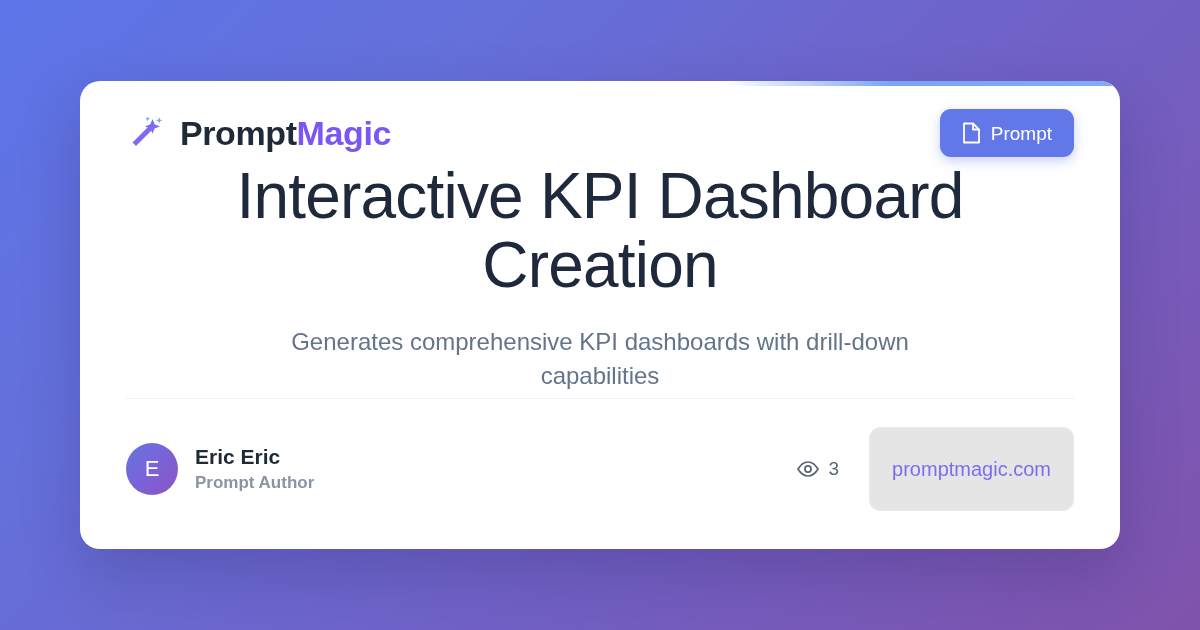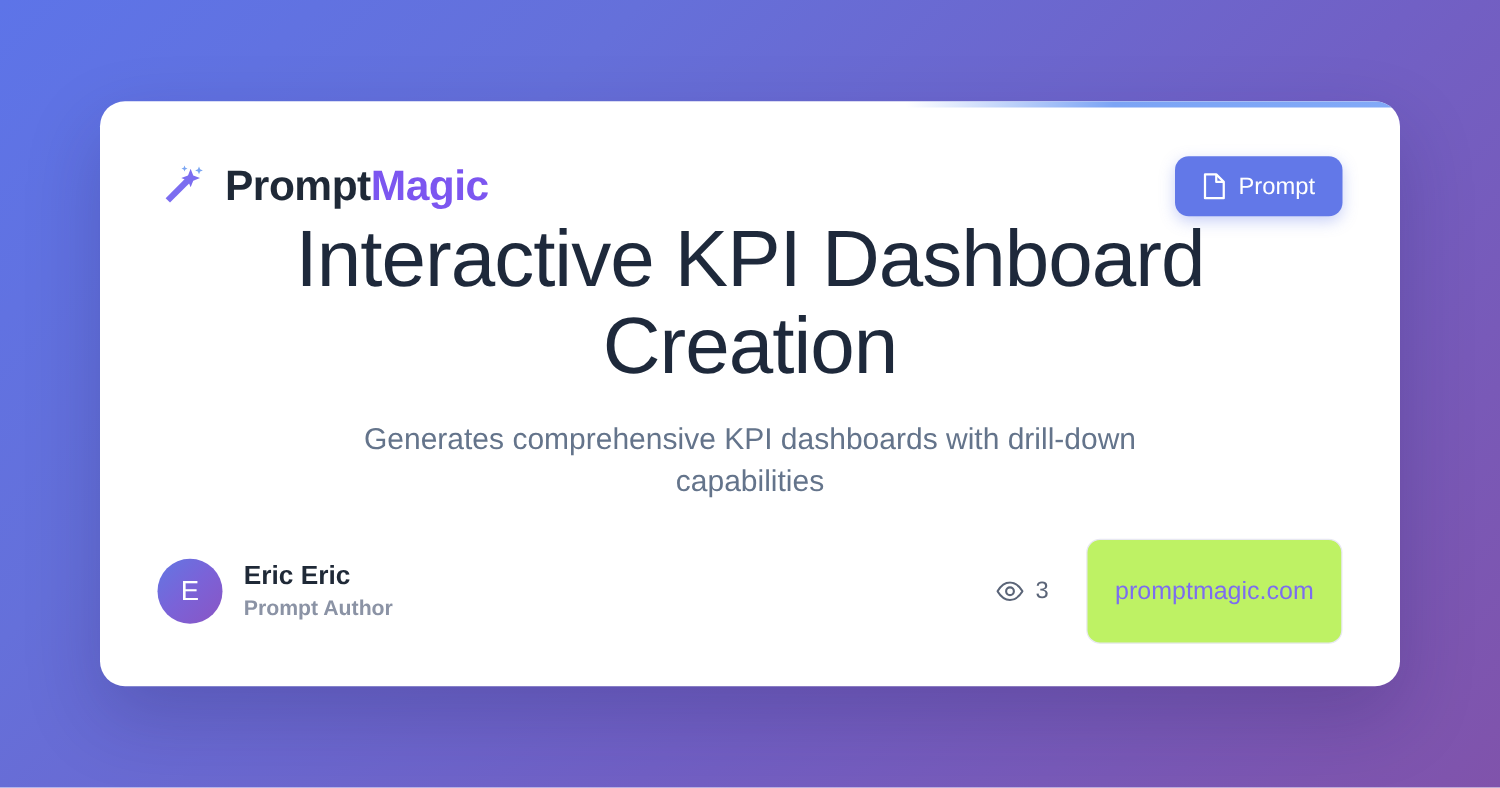--- a/index.html
+++ b/index.html
@@ -50,21 +50,21 @@
         #7ba4f5 78%,
         #82aaf8 100%);
     z-index: 3;
   }
 
   
   .card-header {
     display: flex;
     align-items: center;
     justify-content: space-between;
-    padding-top: 44px;
+    padding-top: 28px;
     gap: 11px;
   }
 
   .brand {
     display: flex;
     align-items: center;
     gap: 14px;
   }
 
   .brand-icon { width: 40px; height: 40px; display: block; flex: none; }
@@ -184,21 +184,21 @@
   .views {
     display: flex;
     align-items: center;
     gap: 9px;
     color: #5b6578;
     font-size: 19px;
   }
   .views svg { display: block; flex: none; }
 
   .domain-badge {
-    background: #bef264;
+    background: #e5e5e5;
     border: 1px solid #e8e8f2;
     border-radius: 11px;
     padding: 31px 22px;
     font-size: 20px;
     color: #7c6df0;
     line-height: 1;
     white-space: nowrap;
   }
 </style>
 </head>

